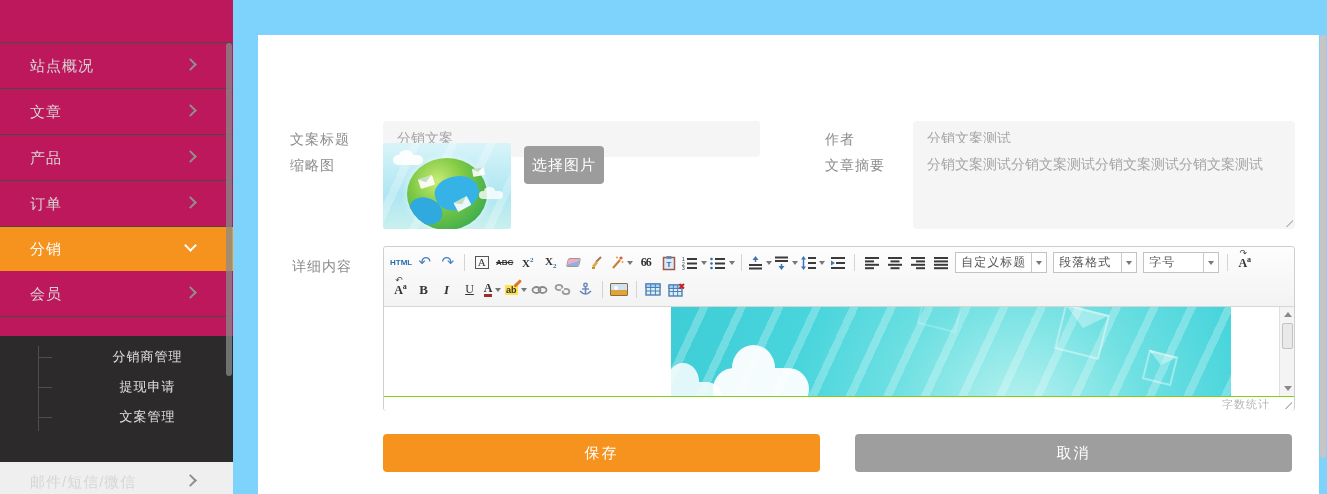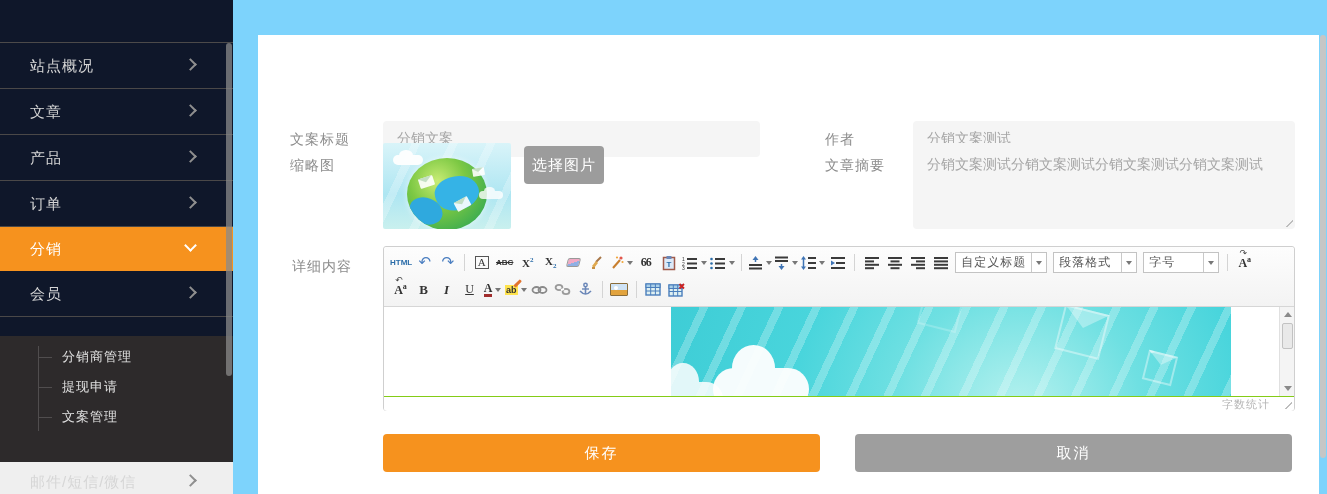--- a/index.html
+++ b/index.html
@@ -1,32 +1,32 @@
 <!DOCTYPE html>
 <html><head>
 <meta charset="utf-8">
 <style>
   * { margin:0; padding:0; box-sizing:border-box; }
   html,body { width:1327px; height:494px; }
   body { font-family:"Liberation Sans","DejaVu Sans",sans-serif; }
   .app { position:relative; width:1327px; height:494px; overflow:hidden; background:#efefef; }
 
   
-  .sidebar { position:absolute; left:0; top:0; width:233px; height:373px; background:#0f172a; }
+  .sidebar { position:absolute; left:0; top:0; width:233px; height:373px; background:#be185d; }
   .sb-header { height:43px; border-bottom:1px solid #4c4a4a; }
   .s-item { position:relative; height:46px; line-height:45px; padding-left:30px; color:#d6d6d6;
             font-size:15px; letter-spacing:1px; border-bottom:1px solid #4a4848; cursor:pointer; }
   .s-item .chev { position:absolute; right:38px; top:50%; width:9px; height:9px; margin-top:-6px;
                   border-top:2px solid #8f8f8f; border-right:2px solid #8f8f8f; transform:rotate(45deg); }
   .s-item.active { height:44px; line-height:44px; background:#f6921e; color:#fff; border-bottom:none; }
   .s-item.active .chev { border-color:#fff; transform:rotate(135deg); margin-top:-8px; }
   .s-submenu { position:relative; height:126px; background:#2d2a2b; }
   .s-sub-tree { position:absolute; left:38px; top:10px; width:1px; height:85px; background:#504d4e; }
   .s-sub-item { position:relative; height:30px; line-height:30px; padding-left:62px; color:#e0e0e0;
-                font-size:13px; letter-spacing:1px; cursor:pointer; }
+                font-size:13px; letter-spacing:1px; cursor:pointer;text-align:center; }
   .s-sub-item::before { content:""; position:absolute; left:38px; top:50%; width:14px; height:1px; background:#504d4e; }
   .sb-scrollbar { position:absolute; left:226px; top:43px; width:6px; height:333px;
                   background:#8a8a8a; opacity:.75; border-radius:3px; }
 
   
   .main { position:absolute; left:233px; top:0; width:1094px; height:494px; background:#7dd3fc; }
   .card { position:absolute; left:25px; top:35px; width:1061px; height:470px; background:#fff; }
   .page-scrollbar { position:absolute; right:0; top:35px; width:8px; height:459px; }
   .page-scrollbar .thumb { position:absolute; top:0; left:1px; width:6px; height:423px; background:#c6c6c6; border-radius:3px; }
 

